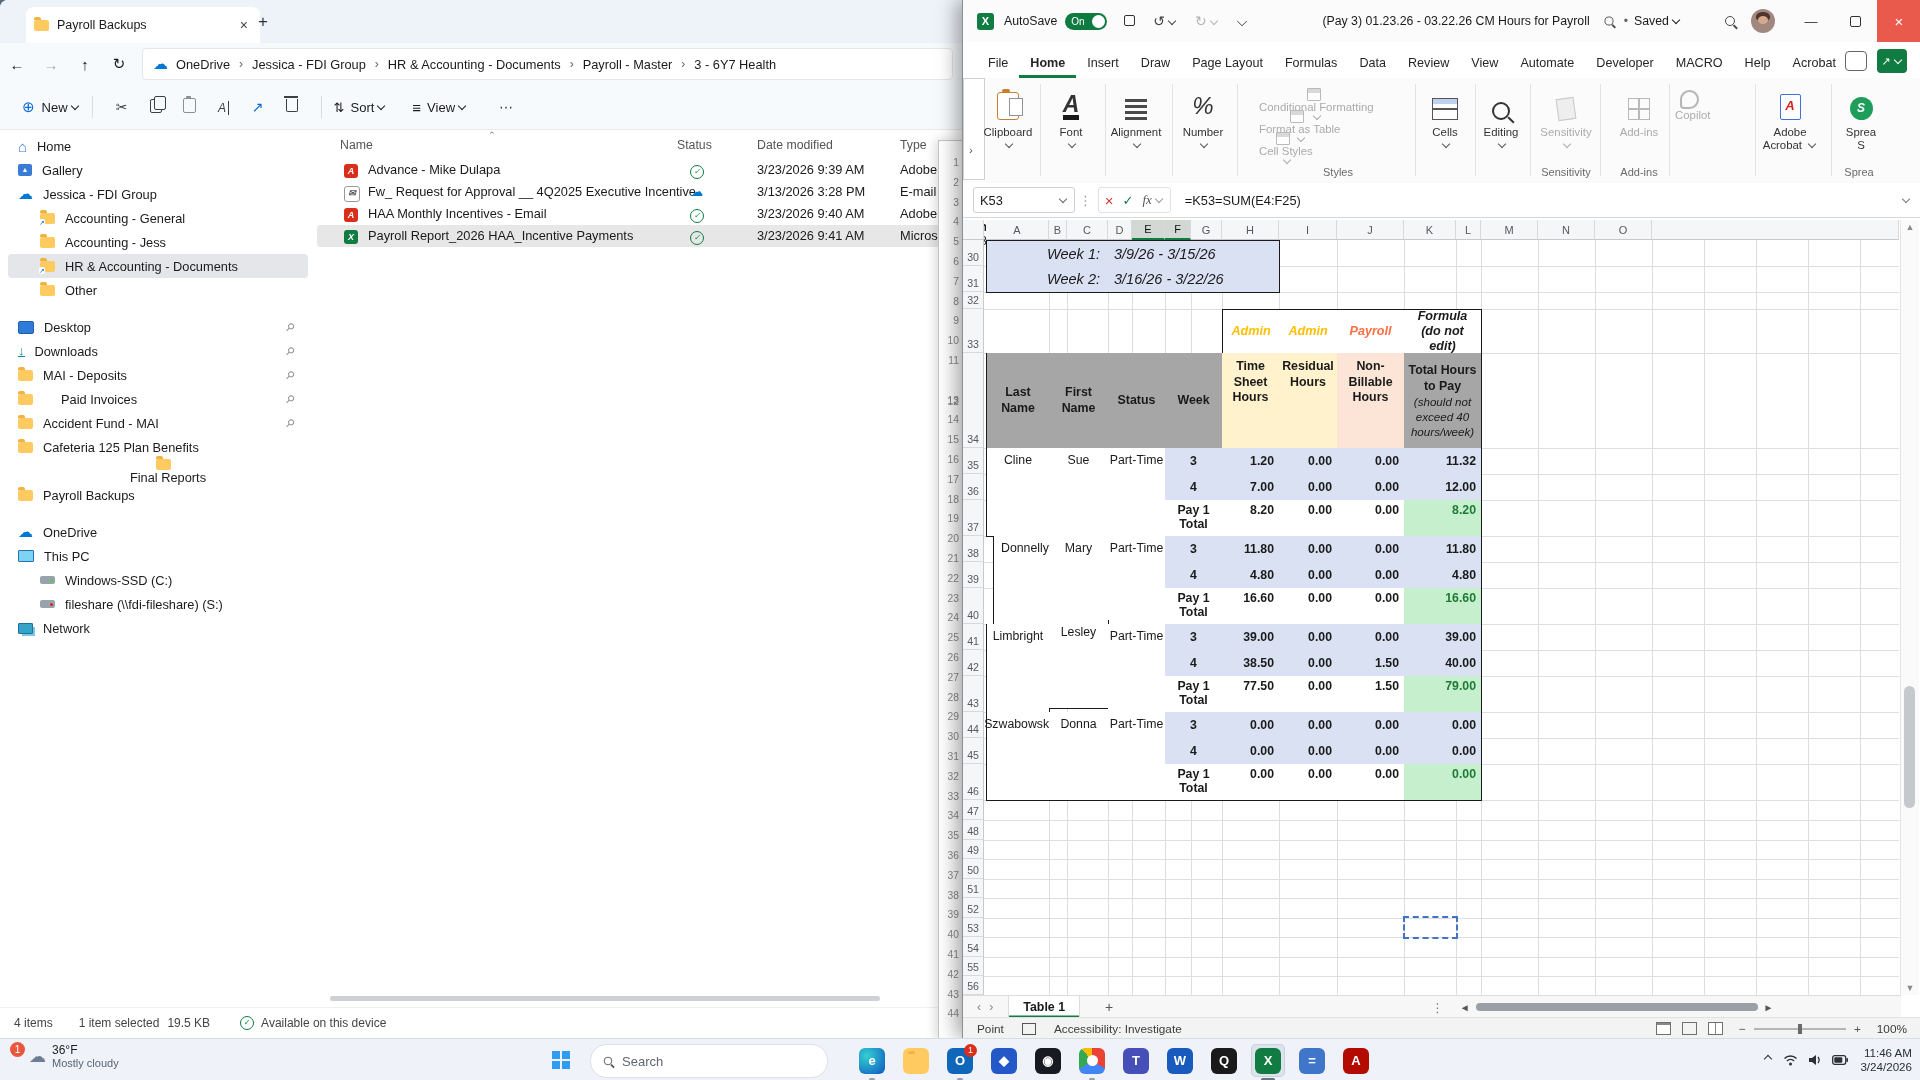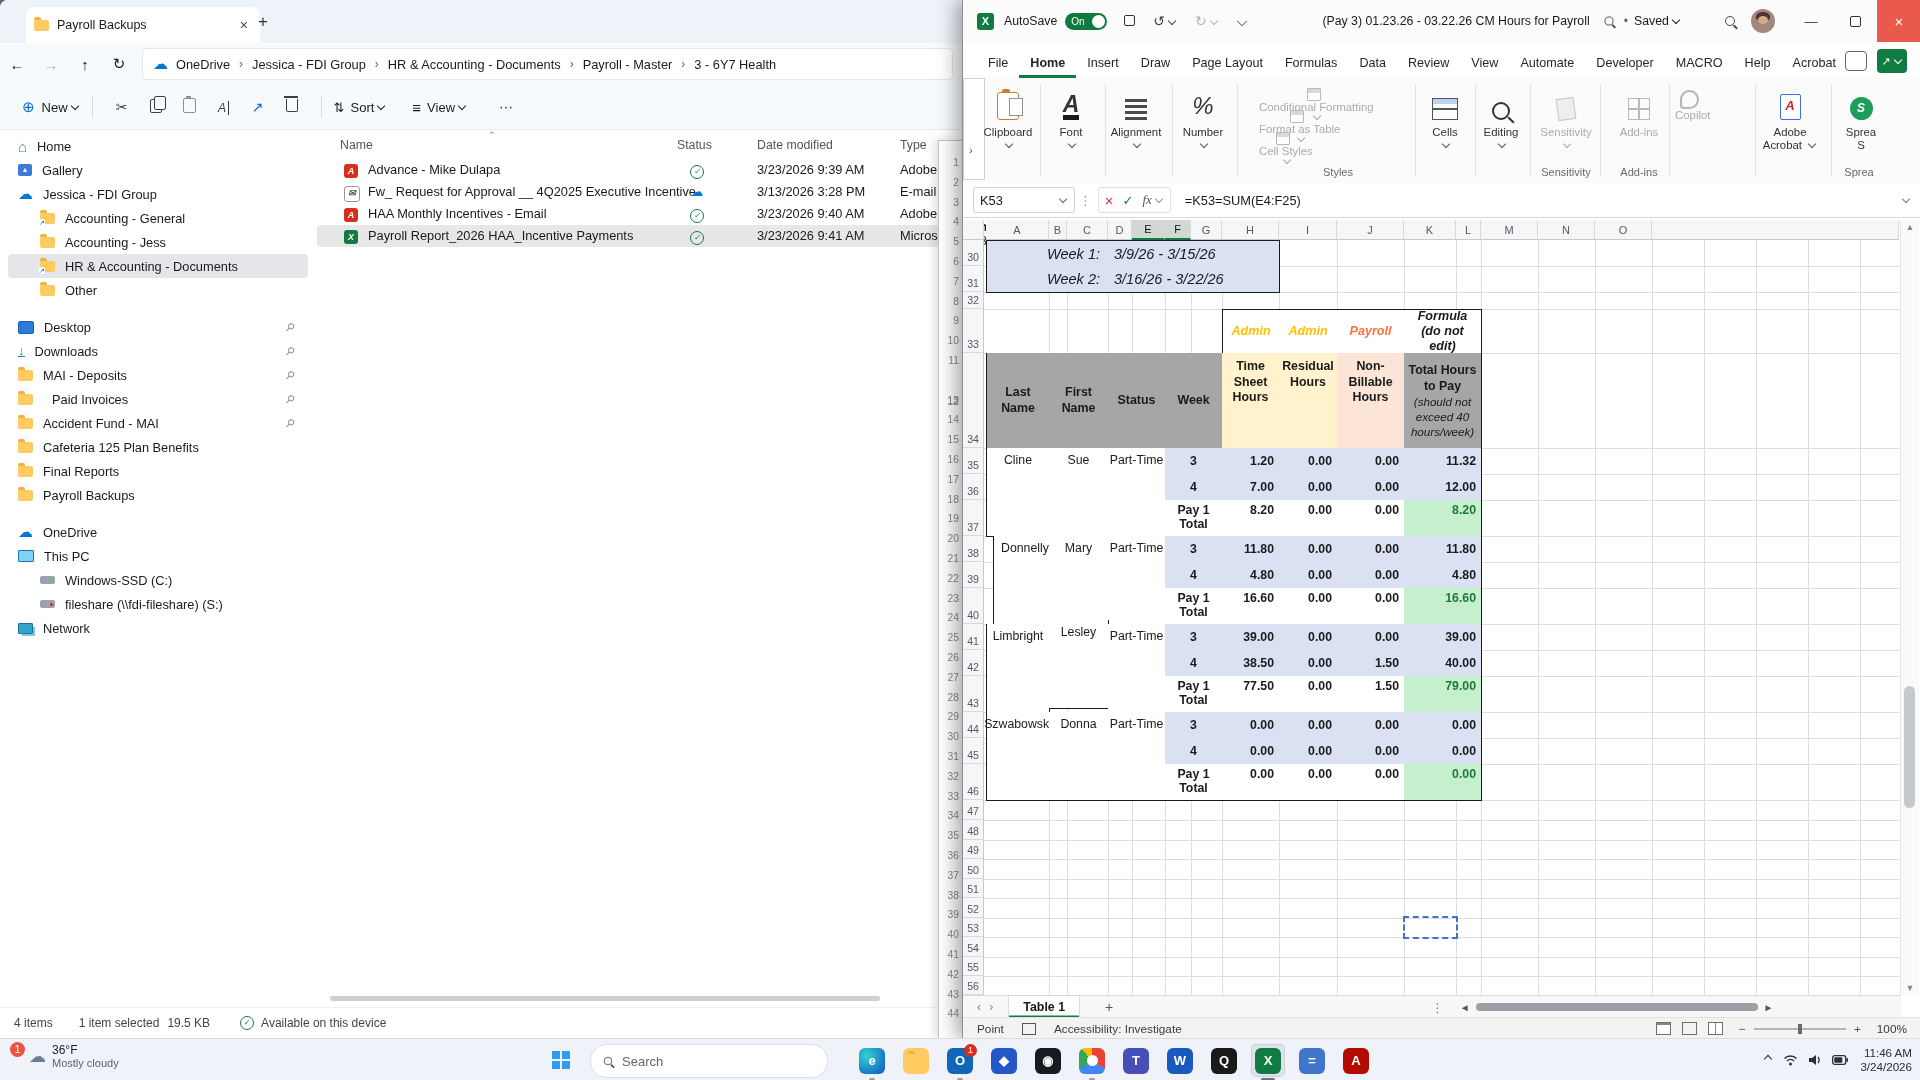--- a/index.html
+++ b/index.html
@@ -285,33 +285,33 @@
           <div class="lbl" style="margin-left: 10px; white-space: nowrap;">Downloads</div>
           <div class="pin">⚲</div>
         </div>
         <div class="sitem" style="padding-left: 10px;">
           <span class="fold"></span>
           <div class="lbl" style="margin-left: 10px; white-space: nowrap;">MAI - Deposits</div>
           <div class="pin">⚲</div>
         </div>
         <div class="sitem" style="padding-left: 10px;">
           <span class="fold"></span>
-          <div class="lbl" style="margin-left: 19px; white-space: nowrap;">Paid Invoices</div>
+          <div class="lbl" style="margin-left: 28px; white-space: nowrap;">Paid Invoices</div>
           <div class="pin">⚲</div>
         </div>
         <div class="sitem" style="padding-left: 10px;">
           <span class="fold"></span>
           <div class="lbl" style="margin-left: 10px; white-space: nowrap;">Accident Fund - MAI</div>
           <div class="pin">⚲</div>
         </div>
         <div class="sitem" style="padding-left: 10px;">
           <span class="fold"></span>
           <div class="lbl" style="margin-left: 10px; white-space: nowrap;">Cafeteria 125 Plan Benefits</div>
         </div>
-        <div class="sitem" style="padding-left: 10px;">
+        <div class="sitem" style="padding-left: 10px; flex-direction: column;">
           <span class="fold"></span>
           <div class="lbl" style="margin-left: 10px; white-space: nowrap;">Final Reports</div>
         </div>
         <div class="sitem" style="padding-left: 10px;">
           <span class="fold"></span>
           <div class="lbl" style="margin-left: 10px; white-space: nowrap;">Payroll Backups</div>
         </div>
         <div class="ssep"></div>
         <div class="sitem" style="padding-left: 10px;">
           <span class="ic-cloud">☁</span>

